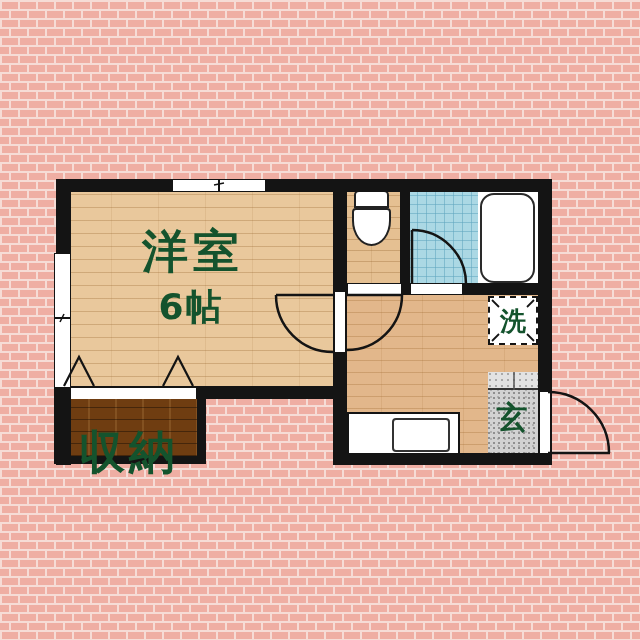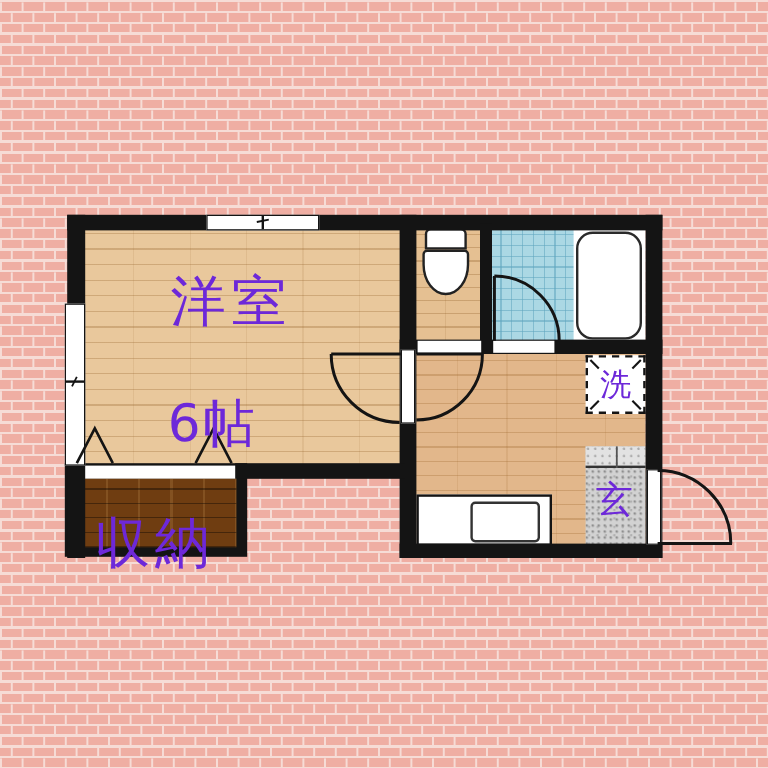--- a/index.html
+++ b/index.html
@@ -55,21 +55,21 @@
   .speckle-light{
     background-color:#e2e2e2;
     background-image:radial-gradient(circle at 2px 2px, #a9a9a9 .8px, transparent 1.2px);
     background-size:6px 6px;
     border-bottom:2px solid #333;
   }
   .wall{background:#141414;}
   .win{background:#fff;border:1.5px solid #141414;box-sizing:border-box;}
   .gap{background:#fff;}
   .leafgap{background:#fff;border:1.5px solid #141414;box-sizing:border-box;}
-  .label{color:#6d28d9;font-weight:normal;transform:translate(-50%,-50%);white-space:nowrap;line-height:1;}
+  .label{color:#14532d;font-weight:bold;transform:translate(-50%,-50%);white-space:nowrap;line-height:1;}
   svg.overlay{position:absolute;left:0;top:0;pointer-events:none;}
 </style>
 </head>
 <body>
 
 <div class="abs wood" style="left:64px;top:188px;width:272px;height:202px;"></div>
 <div class="abs wood-toilet" style="left:340px;top:188px;width:62px;height:107px;"></div>
 <div class="abs tile" style="left:408px;top:188px;width:72px;height:107px;"></div>
 <div class="abs" style="left:478px;top:188px;width:60px;height:107px;background:#fff;"></div>
 <div class="abs wood-kitchen" style="left:340px;top:293px;width:198px;height:164px;"></div>
@@ -129,16 +129,16 @@
 
   <line x1="492" y1="300" x2="499" y2="307" stroke="#141414" stroke-width="1.8"></line>
   <line x1="534" y1="300" x2="527" y2="307" stroke="#141414" stroke-width="1.8"></line>
   <line x1="492" y1="341" x2="499" y2="334" stroke="#141414" stroke-width="1.8"></line>
   <line x1="534" y1="341" x2="527" y2="334" stroke="#141414" stroke-width="1.8"></line>
 
   <line x1="514" y1="372" x2="514" y2="390" stroke="#555" stroke-width="1.5"></line>
 </svg>
 
 <div class="abs label" style="left:193px;top:251px;font-size:46px;letter-spacing:5px;">洋室</div>
-<div class="abs label" style="left:177px;top:307px;font-size:43px;letter-spacing:2px;margin-top:47px;">6帖</div>
+<div class="abs label" style="left:191px;top:307px;font-size:36px;letter-spacing:2px;">6帖</div>
 <div class="abs label" style="left:129px;top:452px;font-size:46px;letter-spacing:4px;">収納</div>
 <div class="abs label" style="left:513px;top:321px;font-size:26px;">洗</div>
 <div class="abs label" style="left:512px;top:417px;font-size:31px;">玄</div>
 
 </body></html>

